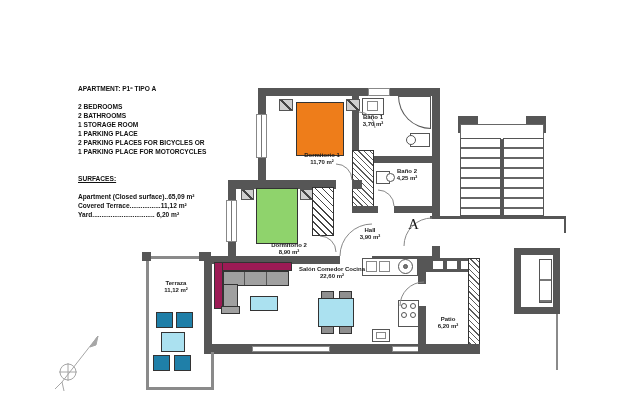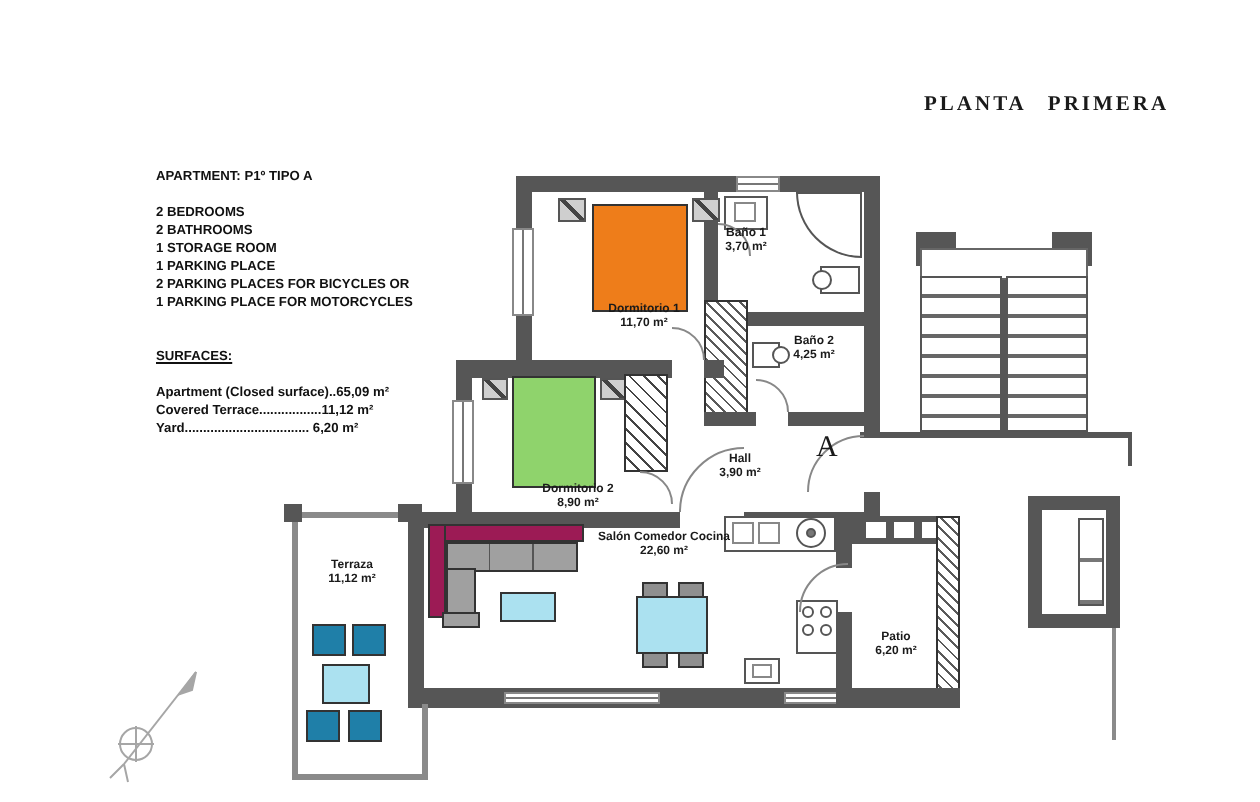--- a/index.html
+++ b/index.html
@@ -34,21 +34,20 @@
          font-size:10.5px;font-weight:bold;letter-spacing:1.5px;word-spacing:7px;color:#1a1a1a;}
   #unitA{position:absolute;left:408px;top:216px;font-family:"Liberation Serif",serif;
          font-size:15px;color:#1a1a1a;}
   svg{position:absolute;left:0;top:0;}
 </style>
 </head>
 <body>
 
 <div id="stage">
 
-  <div id="title">PLANTA PRIMERA</div>
 
   <div id="info">
     <div>APARTMENT: P1º TIPO A</div>
     <div class="gap"></div>
     <div>2 BEDROOMS</div>
     <div>2 BATHROOMS</div>
     <div>1 STORAGE ROOM</div>
     <div>1 PARKING PLACE</div>
     <div>2 PARKING PLACES FOR BICYCLES OR</div>
     <div>1 PARKING PLACE FOR MOTORCYCLES</div>

